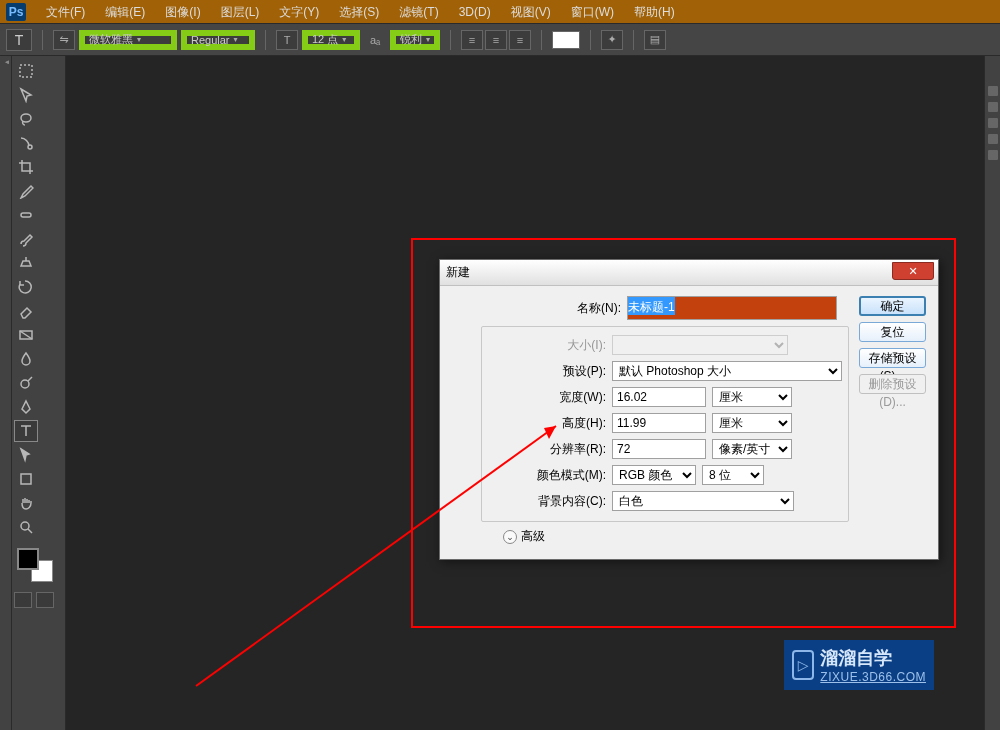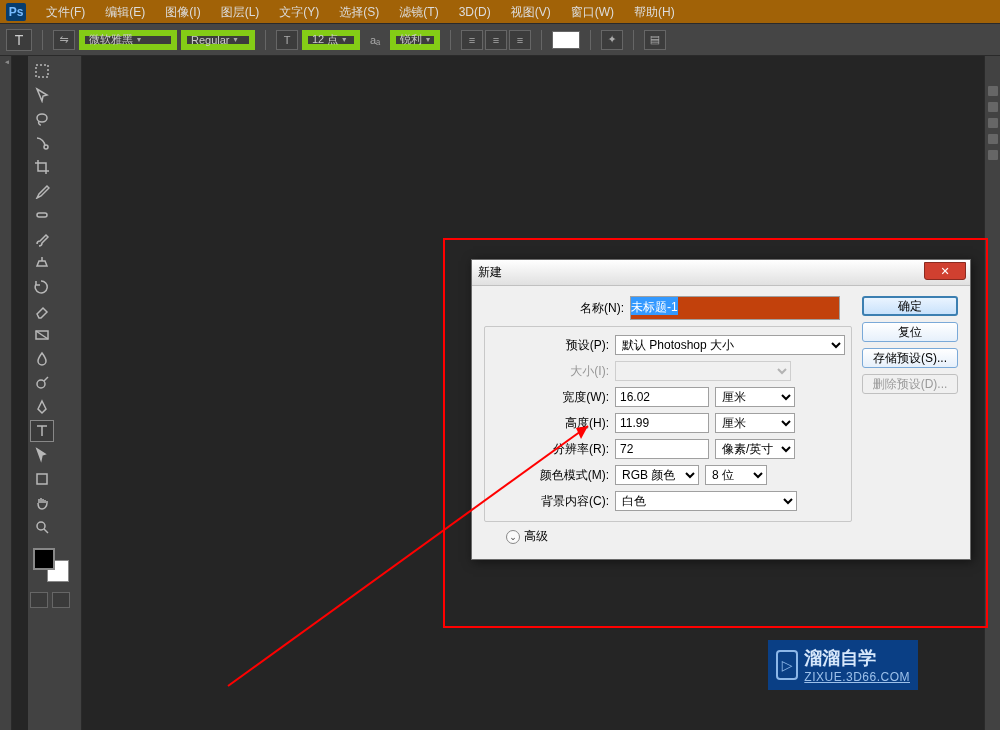--- a/index.html
+++ b/index.html
@@ -56,21 +56,20 @@
   .optionsbar .align-group { display: flex; gap: 2px; }
   .optionsbar .color-swatch {
     width: 28px; height: 18px; background: #fff;
     border: 1px solid #666;
   }
 
   
   .workspace {
     position: absolute; top: 56px; left: 0; right: 0; bottom: 0;
     display: flex;
-    gap: 16px;
   }
   .expand-strip {
     width: 12px; background: #424242;
     border-right: 1px solid #2a2a2a;
     display: flex; flex-direction: column; align-items: center;
     padding-top: 2px;
   }
   .expand-strip::before {
     content: "◂◂"; letter-spacing: -4px; font-size: 7px; color: #888;
   }
@@ -156,21 +155,21 @@
     width: 42px; height: 18px;
     background: #d04030; border: 1px solid #8a2a20;
     border-radius: 0 0 3px 3px;
     color: #fff; text-align: center; font-size: 11px;
     line-height: 16px;
   }
 
   .dialog .body {
     display: flex; padding: 10px 12px 14px 12px; gap: 10px;
   }
-  .form-col { flex: 1; }
+  .form-col { flex: 1; margin-left: 29px; }
   .side-col { width: 110px; display: flex; flex-direction: column; gap: 6px; }
 
   .form-row {
     display: flex; align-items: center; margin-bottom: 6px;
     gap: 6px;
   }
   .form-row label {
     width: 140px; text-align: right; font-size: 12px;
   }
   .form-row label.disabled { color: #969696; }
@@ -447,28 +446,28 @@
 
           <div class="form-row">
             <label>名称(N):</label>
             <div class="name-input" style="border:1px solid #a0a0a0;height:24px;width:210px;background:#c2410c;">
               <span class="sel">未标题-1</span>
             </div>
           </div>
 
           <div class="group-box">
             <div class="form-row">
+              <label style="width:118px" class="disabled">大小(I):</label>
+              <select class="pdisabled" style="width:176px" disabled=""><option></option></select>
+            </div>
+            <div class="form-row">
               <label style="width:118px">预设(P):</label>
               <select class="sel-wide">
                 <option>默认 Photoshop 大小</option>
               </select>
-            </div>
-            <div class="form-row">
-              <label style="width:118px" class="disabled">大小(I):</label>
-              <select class="pdisabled" style="width:176px" disabled=""><option></option></select>
             </div>
             <div class="form-row">
               <label style="width:118px">宽度(W):</label>
               <input type="text" class="num-input" value="16.02" style="">
               <select class="unit-sel"><option>厘米</option></select>
             </div>
             <div class="form-row">
               <label style="width:118px">高度(H):</label>
               <input type="text" class="num-input" value="11.99" style="">
               <select class="unit-sel"><option>厘米</option></select>

